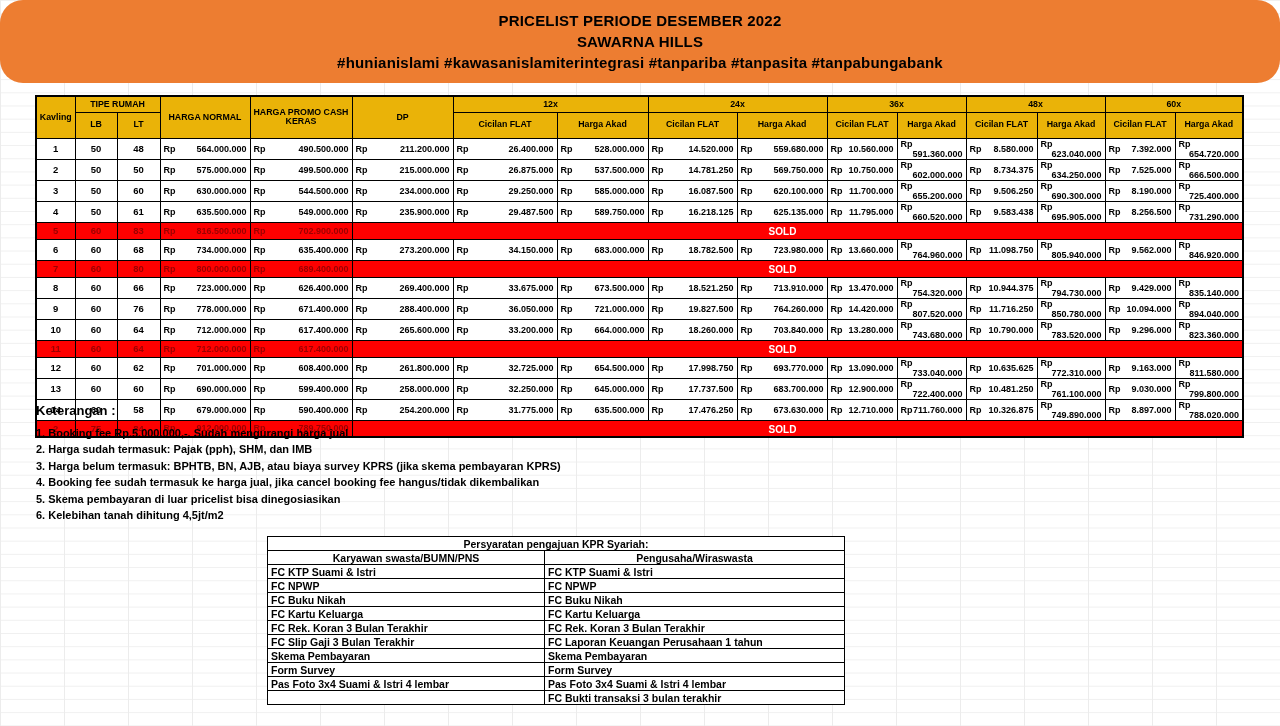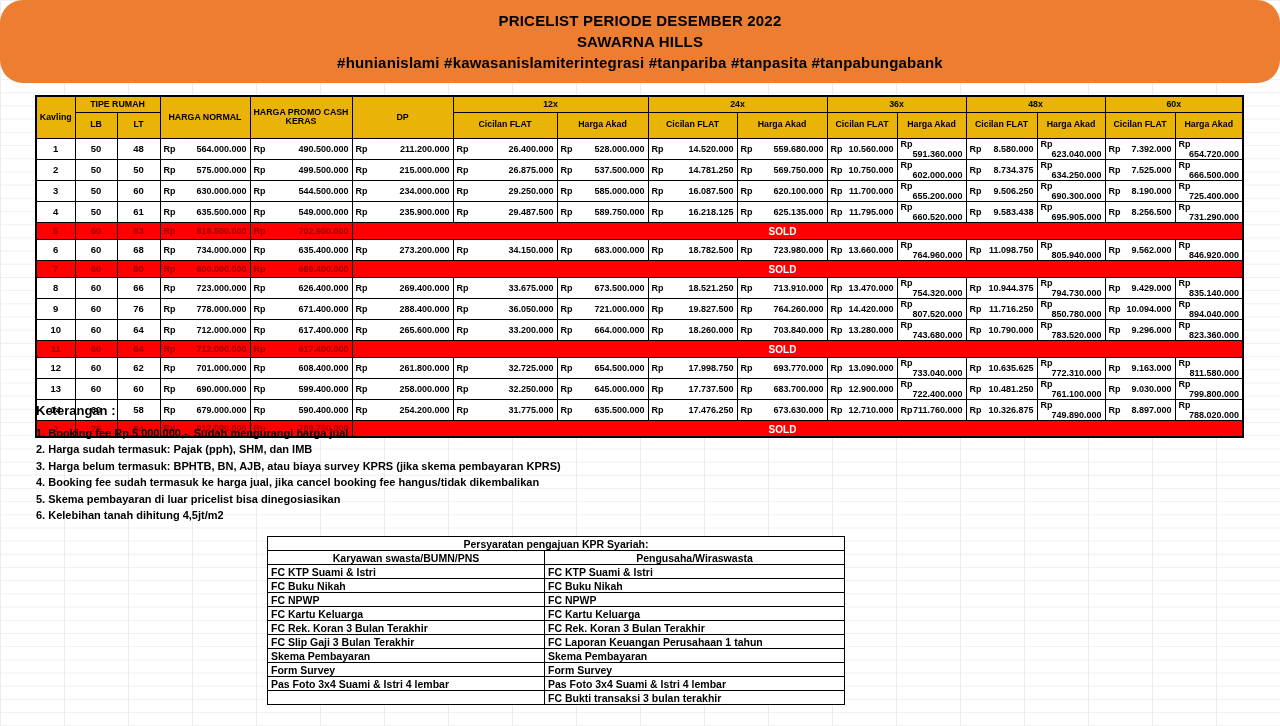--- a/index.html
+++ b/index.html
@@ -832,26 +832,26 @@
       <td>Karyawan swasta/BUMN/PNS</td>
       <td>Pengusaha/Wiraswasta</td>
     </tr>
   </tbody>
   <tbody>
       <tr>
         <td>FC KTP Suami &amp; Istri</td>
         <td>FC KTP Suami &amp; Istri</td>
       </tr>
       <tr>
+        <td>FC NPWP</td>
+        <td>FC NPWP</td>
+      </tr>
+      <tr>
         <td>FC Buku Nikah</td>
         <td>FC Buku Nikah</td>
-      </tr>
-      <tr>
-        <td>FC NPWP</td>
-        <td>FC NPWP</td>
       </tr>
       <tr>
         <td>FC Kartu Keluarga</td>
         <td>FC Kartu Keluarga</td>
       </tr>
       <tr>
         <td>FC Rek. Koran 3 Bulan Terakhir</td>
         <td>FC Rek. Koran 3 Bulan Terakhir</td>
       </tr>
       <tr>

